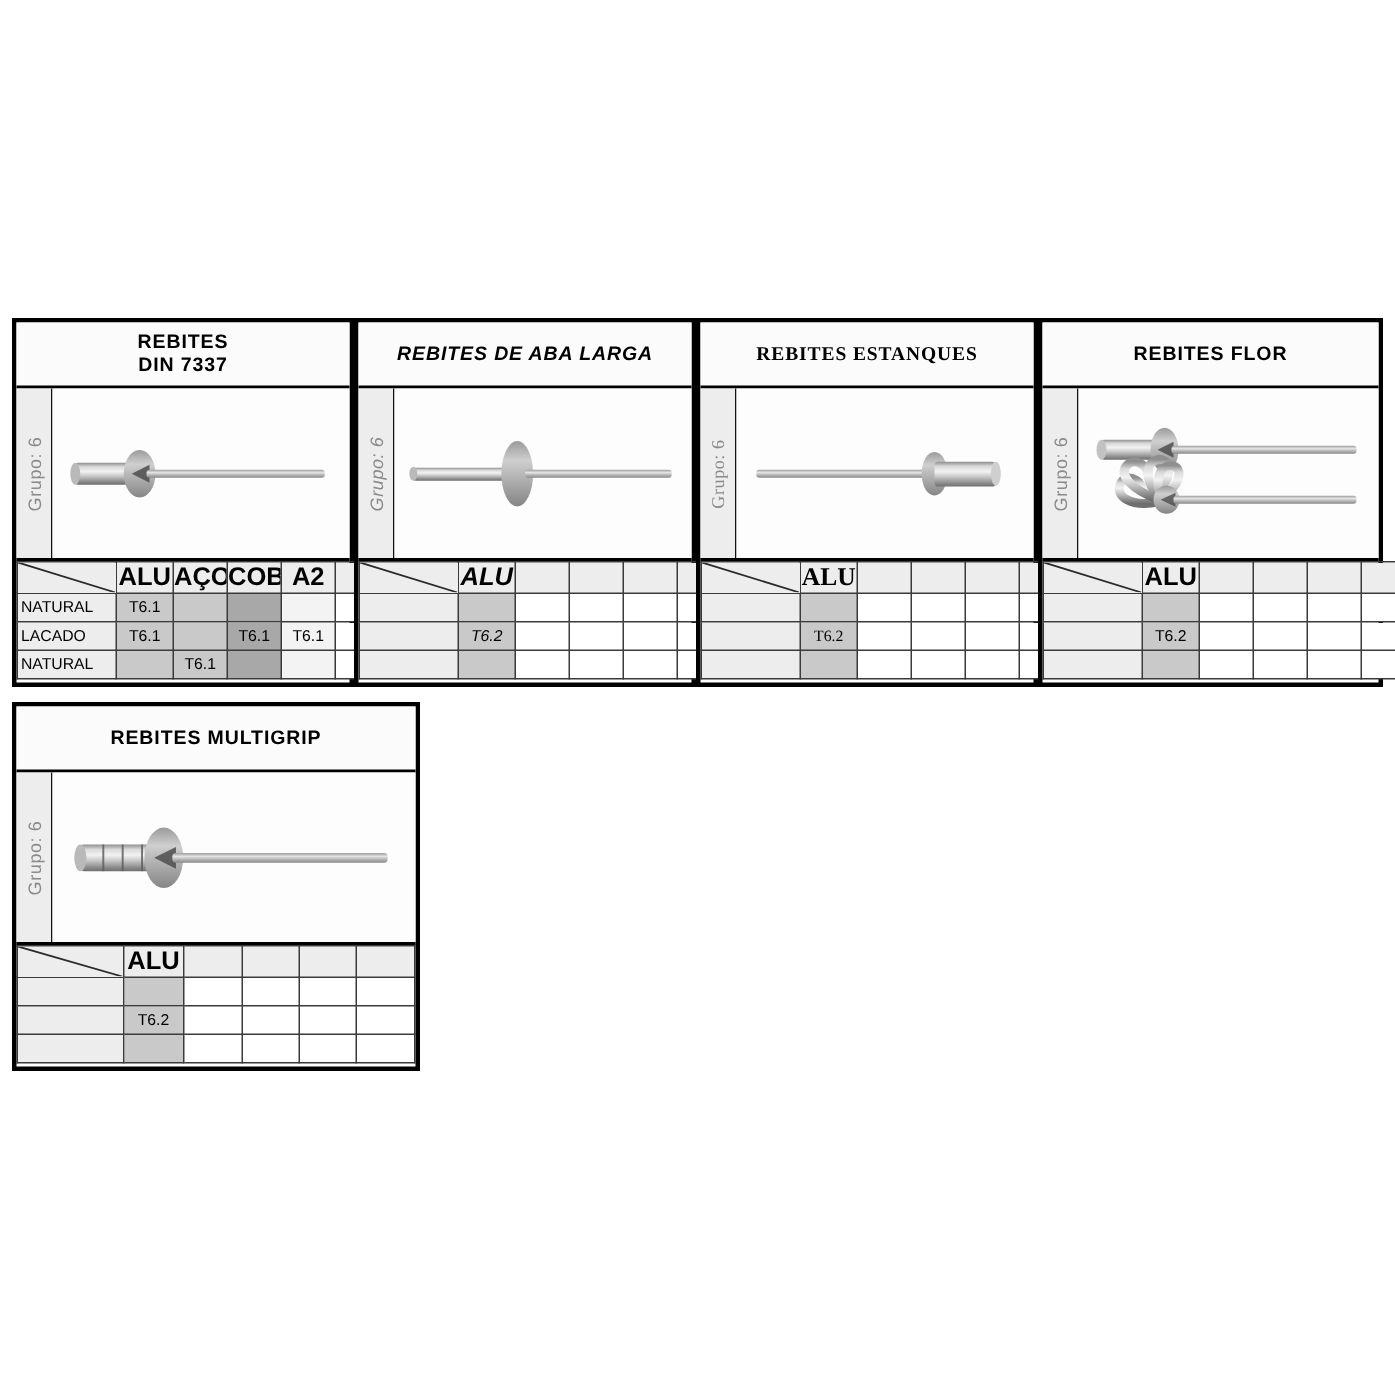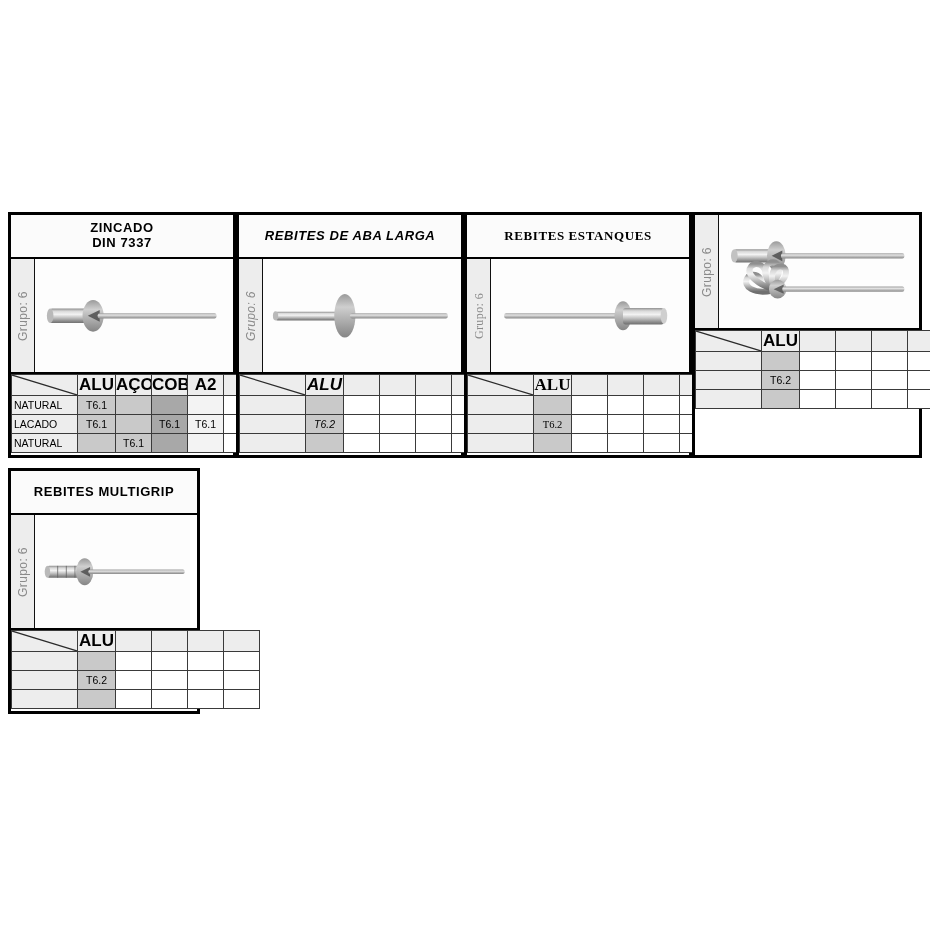--- a/index.html
+++ b/index.html
@@ -134,21 +134,21 @@
     width: 100%;
     height: 100%;
   }
 </style>
 </head>
 <body>
 
 <div id="page">
     <div class="panel" style="left: 8px; top: 212px; width: 228px; height: 246px;">
       <div class="panel-title">
-        <div class="t-line">ZINCADO</div>
+        <div class="t-line">REBITES</div>
         <div class="t-line">DIN 7337</div>
       </div>
       <div class="imgband">
         <div class="grupo-col">
           <div class="grupo-txt">Grupo: 6</div>
         </div>
         <div class="artbox">
           <svg viewBox="0 0 300 115" preserveAspectRatio="xMidYMid meet">
       <defs>
   <linearGradient id="bodyG" x1="0" y1="0" x2="0" y2="1">
@@ -405,20 +405,23 @@
             <td class="bg-mid"></td>
             <td class="bg-white"></td>
             <td class="bg-white"></td>
             <td class="bg-white"></td>
             <td class="bg-white"></td>
           </tr>
         </tbody>
       </table>
     </div>
     <div class="panel" style="left: 692px; top: 212px; width: 230px; height: 246px;">
+      <div class="panel-title">
+        <div class="t-line">REBITES FLOR</div>
+      </div>
       <div class="imgband">
         <div class="grupo-col">
           <div class="grupo-txt">Grupo: 6</div>
         </div>
         <div class="artbox">
           <svg viewBox="0 0 300 115" preserveAspectRatio="xMidYMid meet">
       <defs>
   <linearGradient id="bodyG" x1="0" y1="0" x2="0" y2="1">
     <stop offset="0" stop-color="#8f8f8f"></stop>
     <stop offset="0.18" stop-color="#d9d9d9"></stop>
@@ -503,21 +506,21 @@
             <td class="rowlabel"></td>
             <td class="bg-mid"></td>
             <td class="bg-white"></td>
             <td class="bg-white"></td>
             <td class="bg-white"></td>
             <td class="bg-white"></td>
           </tr>
         </tbody>
       </table>
     </div>
-    <div class="panel" style="left: 8px; top: 468px; width: 192px; height: 246px;">
+    <div class="panel" style="left: 8px; top: 468px; width: 272px; height: 246px;">
       <div class="panel-title">
         <div class="t-line">REBITES MULTIGRIP</div>
       </div>
       <div class="imgband">
         <div class="grupo-col">
           <div class="grupo-txt">Grupo: 6</div>
         </div>
         <div class="artbox">
           <svg viewBox="0 0 300 115" preserveAspectRatio="xMidYMid meet">
       <defs>

